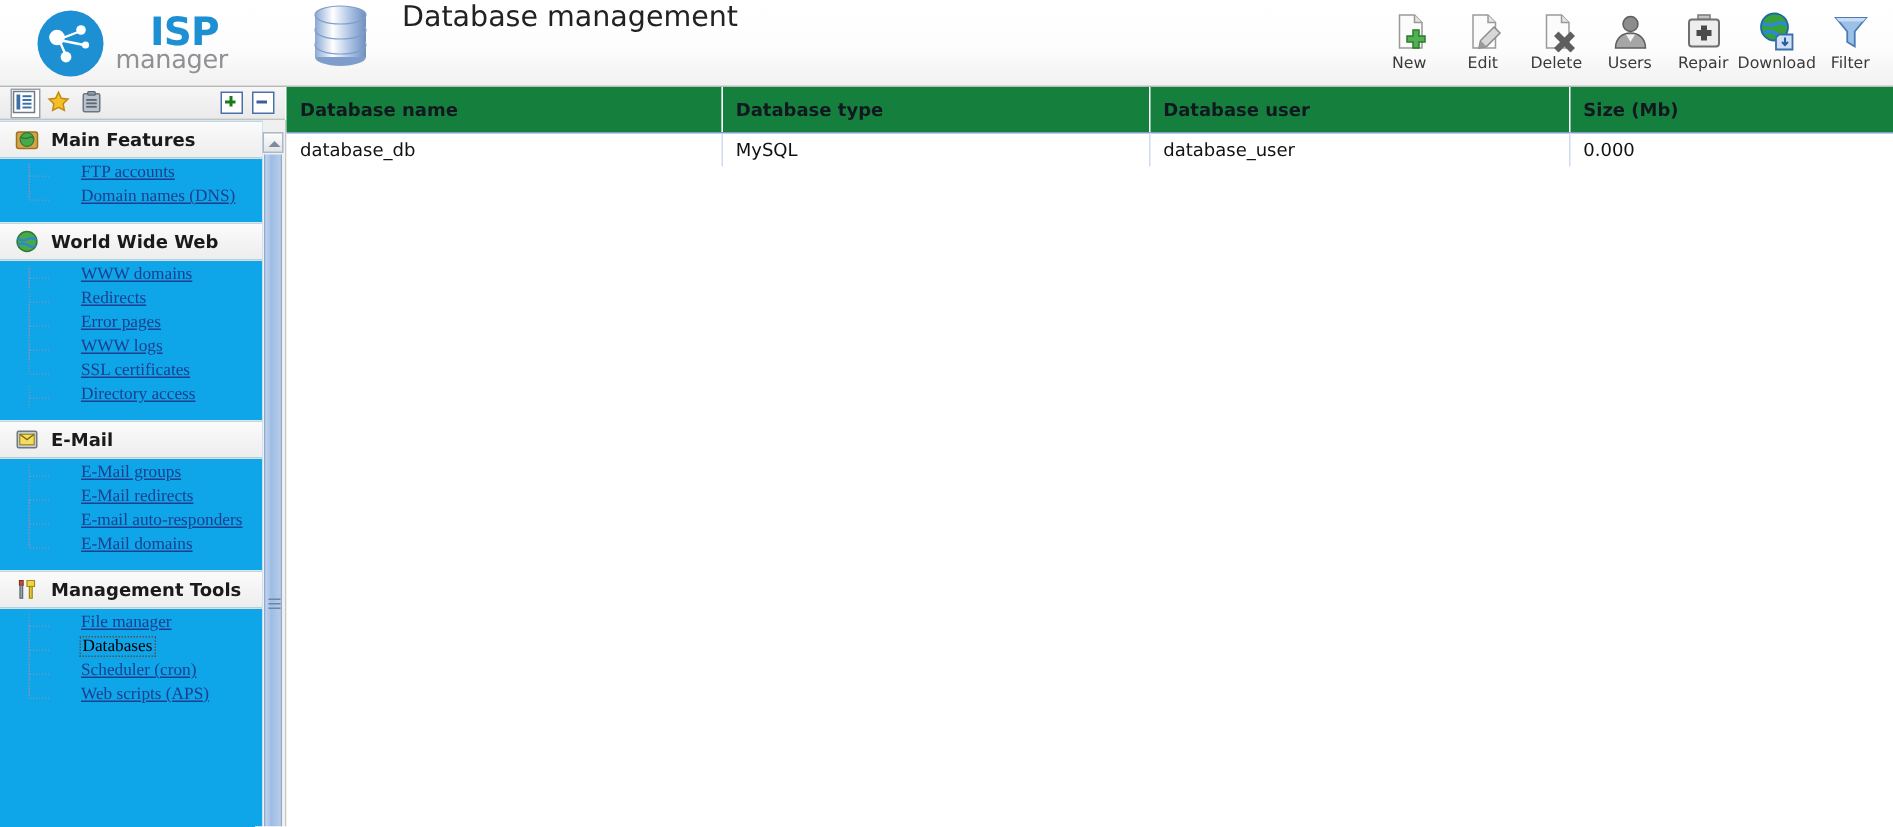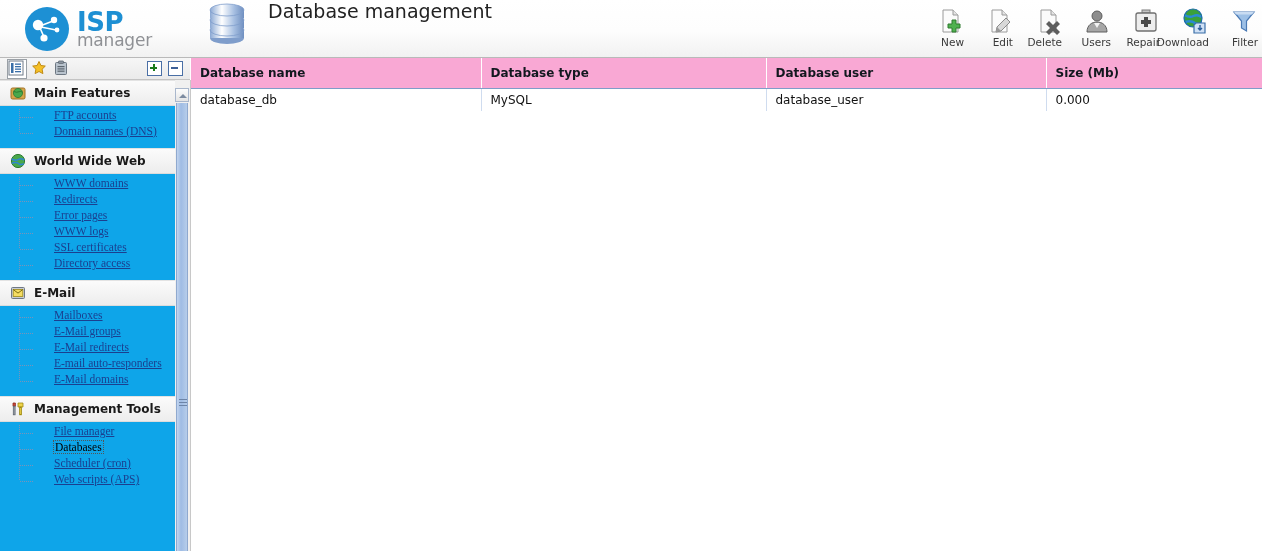--- a/index.html
+++ b/index.html
@@ -20,21 +20,21 @@
   }
   .logo-wrap {
     position: absolute; left: 24px; top: 6px;
     display: flex; align-items: center; gap: 7px;
   }
   .logo-mark { width: 46px; height: 46px; position: relative; }
   .logo-text { line-height: 1; user-select: none; }
   .logo-isp {
     font-family: "DejaVu Sans", sans-serif;
     font-weight: bold; font-size: 26px; color: #1d8fd3;
-    letter-spacing: -0.5px; display: block;
+    letter-spacing: -0.5px; display: block; margin-left: 23px;
   }
   .logo-manager {
     font-family: "DejaVu Sans", sans-serif;
     font-size: 17px; color: #8f9195; display: block;
     margin-top: -3px; letter-spacing: -0.2px;
   }
 
   .page-title-wrap {
     position: absolute; left: 202px; top: 0; height: 58px;
     display: flex; align-items: flex-start; gap: 16px;
@@ -42,21 +42,21 @@
   .db-big-icon { width: 50px; height: 48px; position: relative; }
   .page-title {
     font-size: 19px; color: #222; font-family: "DejaVu Sans", sans-serif;
   }
 
   
   .toolbar { position: absolute; right: 4px; top: 3px; display: flex; }
   .tb-btn {
     width: 49px; height: 50px;
     display: flex; flex-direction: column;
-    align-items: flex-end; justify-content: flex-start;
+    align-items: center; justify-content: flex-start;
     cursor: pointer; padding-top: 4px; box-sizing: border-box;
   }
   .tb-ico { width: 28px; height: 28px; position: relative; }
   .tb-label {
     font-size: 10.5px; color: #3a3a3a; margin-top: 1px;
     font-family: "DejaVu Sans", sans-serif; white-space: nowrap;
   }
   .side-toolbar {
     position: absolute; left: 0; top: 58px; width: 190px; height: 22px;
     background: linear-gradient(to bottom,#f6f6f6 0%, #eaeaea 100%);
@@ -150,21 +150,21 @@
     display: block; height: 1px; background: #6d85a8; margin-bottom: 2px;
   }
 
   
   .main {
     position: absolute; left: 191px; top: 58px;
     width: 1071px; height: 493px; background: #fff;
   }
   .tbl { width: 100%; border-collapse: collapse; table-layout: fixed; }
   .tbl thead th {
-    background: #f9a8d4;
+    background: #15803d;
     border-bottom: 1px solid #7f9dc8;
     border-right: 1px solid #ffffff;
     height: 30px; padding: 0 0 0 9px; text-align: left;
     font-size: 12px; font-weight: bold; color: #12181f;
     font-family: "DejaVu Sans", sans-serif;
     box-sizing: border-box;
   }
   .tbl thead th:last-child { border-right: none; }
   .tbl tbody td {
     height: 23px; padding: 0 0 0 9px;
@@ -429,27 +429,20 @@
       <div class="sec-ico">
         <svg width="16" height="16" viewBox="0 0 16 16">
           <rect x="1.5" y="2.5" width="13" height="11" rx="1" fill="#c8ccd2" stroke="#6f7885" stroke-width="1"></rect>
           <rect x="3.2" y="4.5" width="9.6" height="7" fill="#f5dd63" stroke="#9d8a17" stroke-width="0.8"></rect>
           <path d="M3.2 4.5 l4.8 3.6 l4.8 -3.6" stroke="#7b6c12" stroke-width="1" fill="none"></path>
         </svg>
       </div>
       <div class="sec-title">E-Mail</div>
     </div>
     <div class="sec-items">
-      <div class="nav-item">
-        <span class="tree">
-            <i class="vline"></i>
-            <i class="hline"></i>
-          </span>
-        <span class="nav-link">Mailboxes</span>
-      </div>
       <div class="nav-item">
         <span class="tree">
             <i class="vline"></i>
             <i class="hline"></i>
           </span>
         <span class="nav-link">E-Mail groups</span>
       </div>
       <div class="nav-item">
         <span class="tree">
             <i class="vline"></i>

